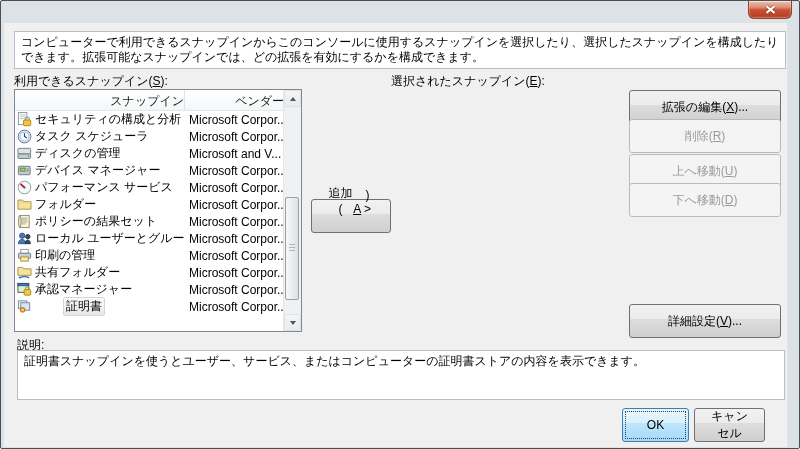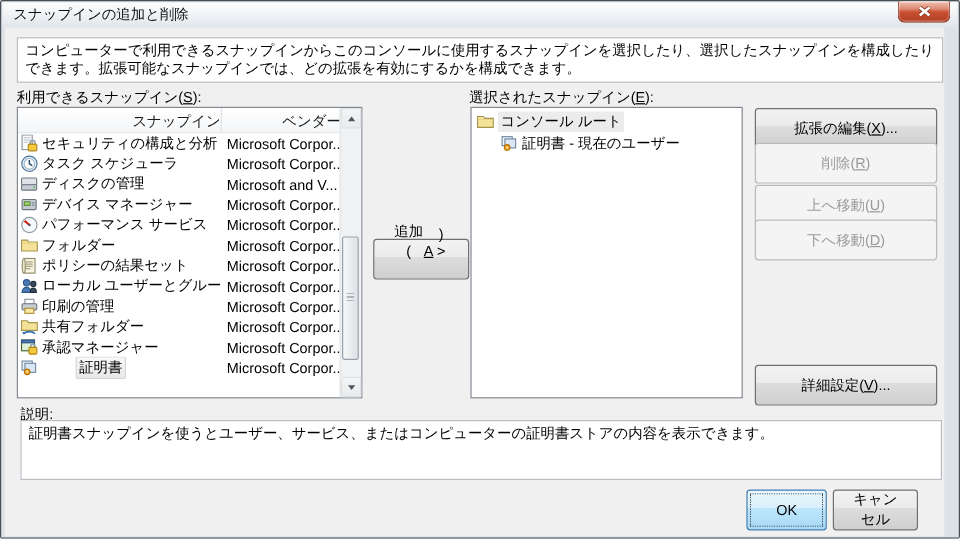--- a/index.html
+++ b/index.html
@@ -86,23 +86,20 @@
     background:linear-gradient(#eaf6fd,#d9f0fc 45%,#bee6fd 45%,#a7d9f5);
   }
   .focus-rect{position:absolute;left:2px;top:2px;right:2px;bottom:2px;border:1px dotted #34424e;border-radius:1px;pointer-events:none;}
   .side{left:625px;width:152px;}
   .descbox{left:13px;top:327px;width:768px;height:50px;padding:3px 6px;line-height:15px;}
 </style>
 </head>
 <body>
 
 <div class="window">
-  <div class="titlebar">
-    <span class="title-text">スナップインの追加と削除</span>
-  </div>
   <button class="close-btn">
     <span style="display:inline-flex;">
       <svg width="11" height="9" viewBox="0 0 11 9">
           <path d="M1.5 1.2 L9.5 7.8 M9.5 1.2 L1.5 7.8" stroke="#7e2c16" stroke-width="3.4" fill="none"></path>
           <path d="M1.5 1.2 L9.5 7.8 M9.5 1.2 L1.5 7.8" stroke="#ffffff" stroke-width="2.2" fill="none"></path>
         </svg>
     </span>
   </button>
 
   <div class="client">
@@ -290,42 +287,20 @@
     </div>
 
     <button class="w7btn" style="left:307px;top:176px;width:80px;align-items:flex-end;">
         <span>追加(</span>
         <span class="ak">A</span>
         <span>) &gt;</span>
       </button>
 
     <div class="panel-label" style="left:387px;top:50px;"><span>選択されたスナップイン(</span><span class="ak">E</span><span>):</span></div>
 
-    <div class="treebox">
-        <div class="tree-row" style="padding-left:4px">
-          <span class="ic">
-            <svg viewBox="0 0 16 16">
-              <path d="M1 3.3h5.2l1.2 1.7H15V13H1z" fill="#f3e298" stroke="#a5954e"></path>
-              <path d="M1.5 6h13" stroke="#e7d486"></path>
-            </svg>
-          </span>
-          <span class="nm hl2">コンソール ルート</span>
-        </div>
-        <div class="tree-row" style="padding-left:24px">
-          <span class="ic">
-            <svg viewBox="0 0 16 16">
-              <rect x="1.5" y="2" width="9" height="8" fill="#eef3f8" stroke="#7089a3"></rect>
-              <rect x="4" y="4" width="9.5" height="8" fill="#dbe6f2" stroke="#7089a3"></rect>
-              <circle cx="6" cy="11.6" r="2.5" fill="#f2a41c" stroke="#b3720d"></circle>
-              <circle cx="6" cy="11.6" r="1.1" fill="#fbd984"></circle>
-            </svg>
-          </span>
-          <span class="nm">証明書 - 現在のユーザー</span>
-        </div>
-      </div>
 
     <button class="w7btn side" style="top:67px;">
         <span>拡張の編集(</span>
         <span class="ak">X</span>
         <span>)...</span>
       </button>
     <button class="w7btn side dis" style="top:96px;">
         <span>削除(</span>
         <span class="ak">R</span>
         <span>)</span>

